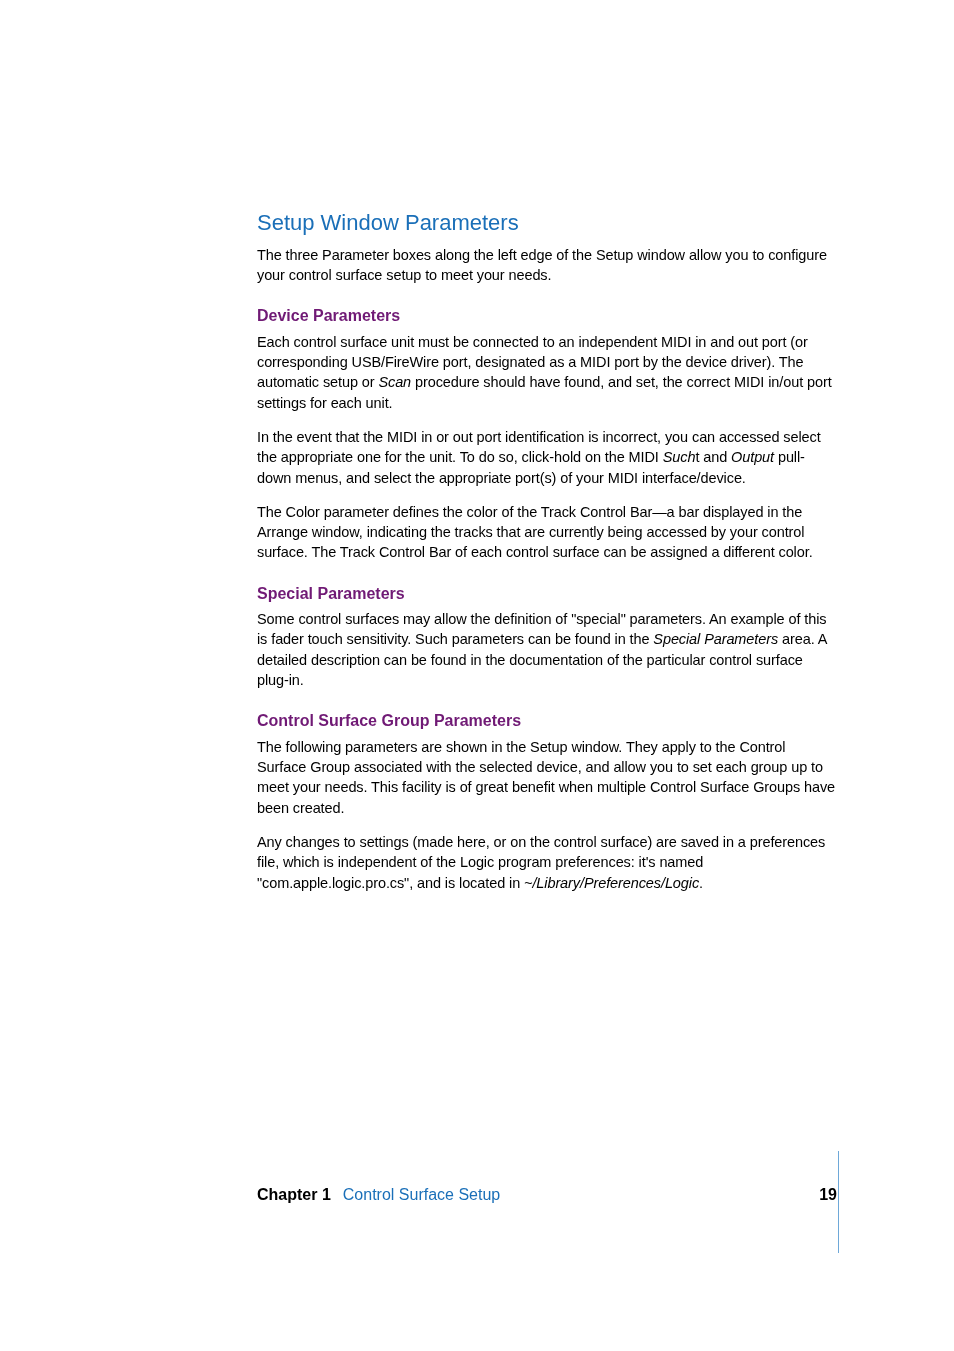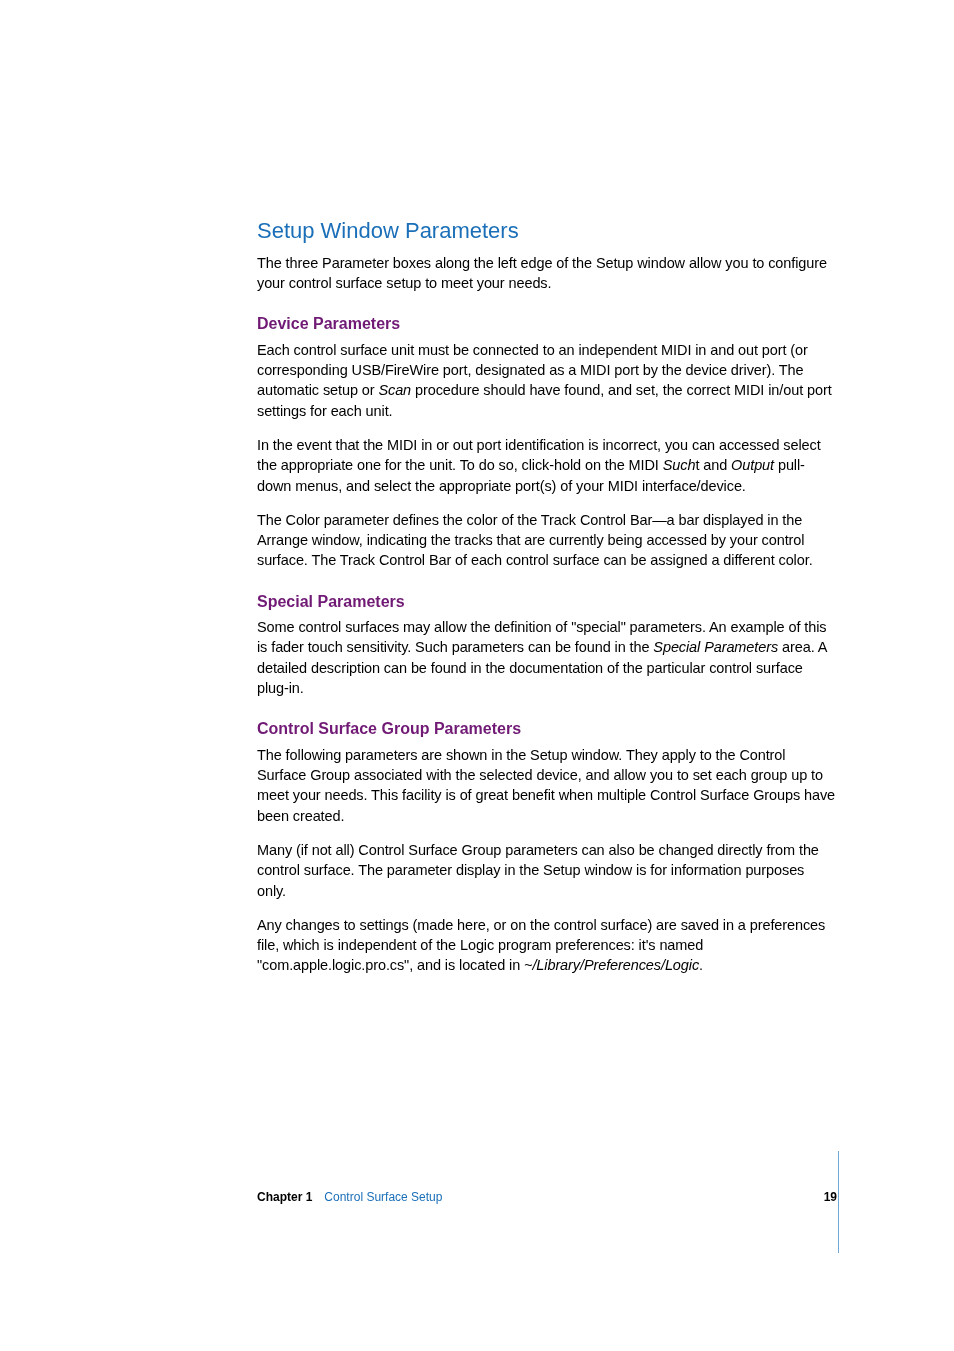--- a/index.html
+++ b/index.html
@@ -13,21 +13,21 @@
       width: 954px;
       height: 1351px;
       position: relative;
       color: #000000;
       font-size: 14.5px;
       line-height: 1.4;
     }
     .content {
       position: absolute;
       left: 257px;
-      top: 216px;
+      top: 208px;
       width: 580px;
     }
     .h1 {
       color: #1a6fb8;
       font-size: 22px;
       font-weight: 400;
       margin-bottom: 6px;
     }
     .h2 {
       color: #701a75;
@@ -42,21 +42,21 @@
       letter-spacing: -0.1px;
     }
     .footer {
       position: absolute;
       left: 257px;
       bottom: 145px;
       width: 580px;
       display: flex;
       justify-content: space-between;
       align-items: center;
-      font-size: 12px;
+      font-size: 16px;
     }
     .footer .left {
       display: flex;
       gap: 12px;
     }
     .footer .chapter-label {
       color: #000;
       font-weight: 700;
     }
     .footer .chapter-name {
@@ -95,21 +95,20 @@
   </p>
   <p class="para">The Color parameter defines the color of the Track Control Bar—a bar displayed in the Arrange window, indicating the tracks that are currently being accessed by your control surface. The Track Control Bar of each control surface can be assigned a different color.</p>
 
   <h2 class="h2">Special Parameters</h2>
   <p class="para">
     <span>Some control surfaces may allow the definition of "special" parameters. An example of this is fader touch sensitivity. Such parameters can be found in the </span><span class="italic">Special Parameters</span><span> area. A detailed description can be found in the documentation of the particular control surface plug-in.</span>
   </p>
 
   <h2 class="h2">Control Surface Group Parameters</h2>
   <p class="para">The following parameters are shown in the Setup window. They apply to the Control Surface Group associated with the selected device, and allow you to set each group up to meet your needs. This facility is of great benefit when multiple Control Surface Groups have been created.</p>
-  <p class="para">Many (if not all) Control Surface Group parameters can also be changed directly from the control surface. The parameter display in the Setup window is for information purposes only.</p>
   <p class="para">
     <span>Any changes to settings (made here, or on the control surface) are saved in a preferences file, which is independent of the Logic program preferences:  it's named "com.apple.logic.pro.cs", and is located in </span><span class="italic">~/Library/Preferences/Logic</span><span>.</span>
   </p>
 </div>
 
 <div class="footer">
   <div class="left">
     <span class="chapter-label">Chapter 1</span>
     <span class="chapter-name">Control Surface Setup</span>
   </div>

